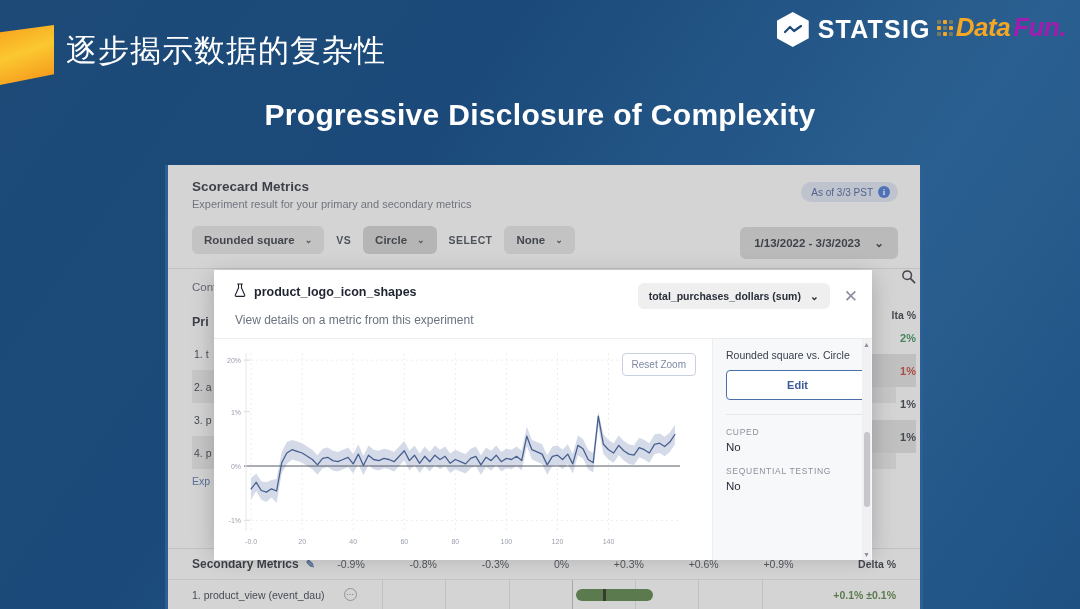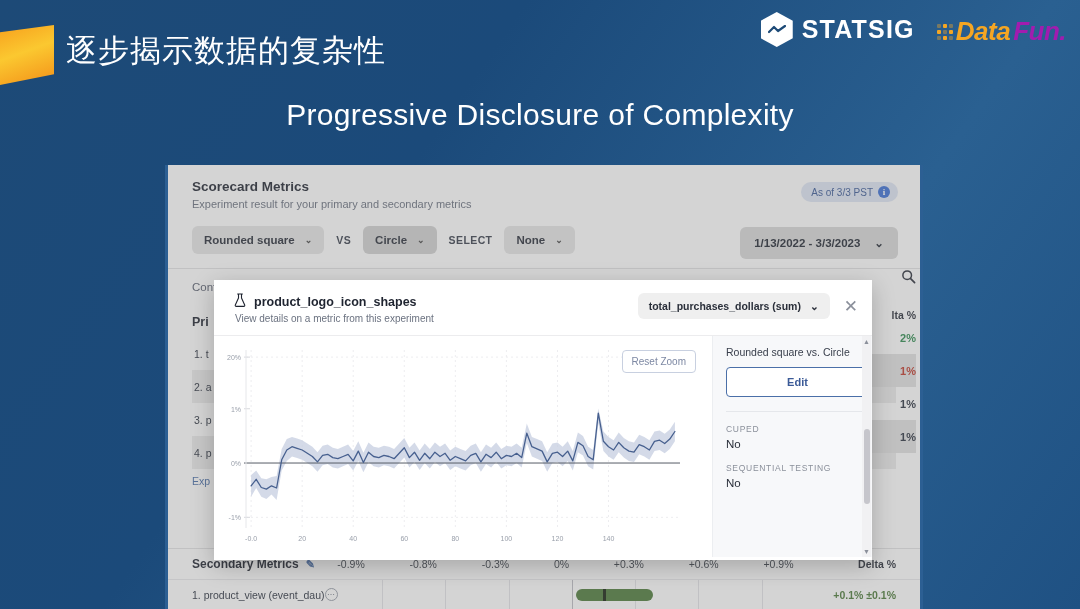--- a/index.html
+++ b/index.html
@@ -22,28 +22,28 @@
   }
   #slide-subtitle-cn {
     position: absolute; left: 66px; top: 30px;
     font-size: 31px; color: #ffffff; letter-spacing: 1px;
     font-family: "DejaVu Sans", sans-serif;
     white-space: nowrap;
   }
   #slide-title-en {
     position: absolute; left: 0; right: 0; top: 98px;
     text-align: center;
-    font-size: 30px; font-weight: normal; color: #ffffff;
+    font-size: 30px; font-weight: bold; color: #ffffff;
     letter-spacing: .3px;
   }
 
   
   #logo-row {
     position: absolute; right: 14px; top: 12px;
-    display: flex; align-items: flex-end; gap: 22px; padding-left: 17px;
+    display: flex; align-items: flex-start; gap: 6px; padding-left: 17px;
   }
   .statsig-logo { display: flex; align-items: center; gap: 9px; }
   .statsig-hex {
     width: 32px; height: 35px; background: #ffffff;
     clip-path: polygon(50% 0%, 100% 25%, 100% 75%, 50% 100%, 0% 75%, 0% 25%);
     display: flex; align-items: center; justify-content: center;
   }
   .statsig-word { color: #fff; font-size: 25px; font-weight: bold; letter-spacing: 1.2px; }
   .datafun-logo { display: flex; align-items: center; gap: 3px; }
   .df-dots { display: grid; grid-template-columns: repeat(3, 4px); gap: 2px; }
@@ -132,47 +132,47 @@
   }
   .sec-title { font-size: 12px; font-weight: bold; color: #1f2430; display: flex; gap: 7px; align-items: center; }
   .pencil { color: #4a6fa8; font-size: 11px; }
   .sec-scale { flex: 1; display: flex; justify-content: space-around; }
   .sec-scale span { font-size: 10.5px; color: #40464f; }
   .sec-delta-h { font-size: 10.5px; font-weight: bold; color: #2a2f3a; width: 80px; text-align: right; }
   .sec-row {
     display: flex; align-items: center; padding: 0 24px; height: 30px;
     border-top: 1px solid #e9e9ec; position: relative;
   }
-  .sec-row-label { font-size: 10.5px; color: #2c3340; display: flex; align-items: center; gap: 0; width: 172px; }
+  .sec-row-label { font-size: 10.5px; color: #2c3340; display: flex; align-items: center; gap: 19px; width: 172px; }
   .circle-icon {
     width: 13px; height: 13px; border-radius: 50%; border: 1px solid #9aa0ab;
     display: flex; align-items: center; justify-content: center;
     font-size: 8px; color: #6b7280;
   }
   .sec-track { flex: 1; position: relative; height: 30px; }
   .sec-track .tick { position: absolute; top: 0; bottom: 0; width: 1px; background: #e4e4e7; }
   .sec-track .zero { background: #bdbdc4; }
   .sec-bar {
     position: absolute; top: 9px; height: 12px; background: #4d7b3a; border-radius: 6px;
   }
   .sec-bar .mid { position: absolute; left: 34%; top: 0; bottom: 0; width: 3px; background: #16210f; }
   .sec-delta { width: 80px; text-align: right; font-size: 10.5px; font-weight: bold; color: #4d7b3a; }
 
   
   #modal {
-    position: absolute; left: 214px; top: 280px; width: 658px; height: 280px;
+    position: absolute; left: 214px; top: 270px; width: 658px; height: 280px;
     background: #ffffff; z-index: 50;
     box-shadow: 0 6px 22px rgba(0,0,0,.22);
   }
   .modal-head { display: flex; align-items: flex-start; padding: 13px 14px 11px 20px; }
   .mh-left { flex: 1; }
   .mh-title { display: flex; align-items: center; gap: 8px; }
   .flask { font-size: 13px; color: #1f2430; }
   .mh-name { font-size: 12.5px; font-weight: bold; color: #1f2430; }
-  .mh-sub { font-size: 10px; color: #6b7280; margin-top: 3px; margin-left: 1px; }
+  .mh-sub { font-size: 12px; color: #6b7280; margin-top: 13px; margin-left: 1px; }
   .metric-select {
     background: #efefef; border-radius: 6px; padding: 7px 11px;
     font-size: 10.5px; font-weight: bold; color: #2a2f3a;
     display: flex; align-items: center; gap: 9px; white-space: nowrap;
   }
   .close-x { font-size: 17px; color: #8b909b; margin-left: 14px; margin-top: 3px; cursor: pointer; }
 
   .modal-body { display: flex; height: 222px; border-top: 1px solid #ececee; }
   .chart-wrap { flex: 1; position: relative; background: #fff; }
   .side-panel {

